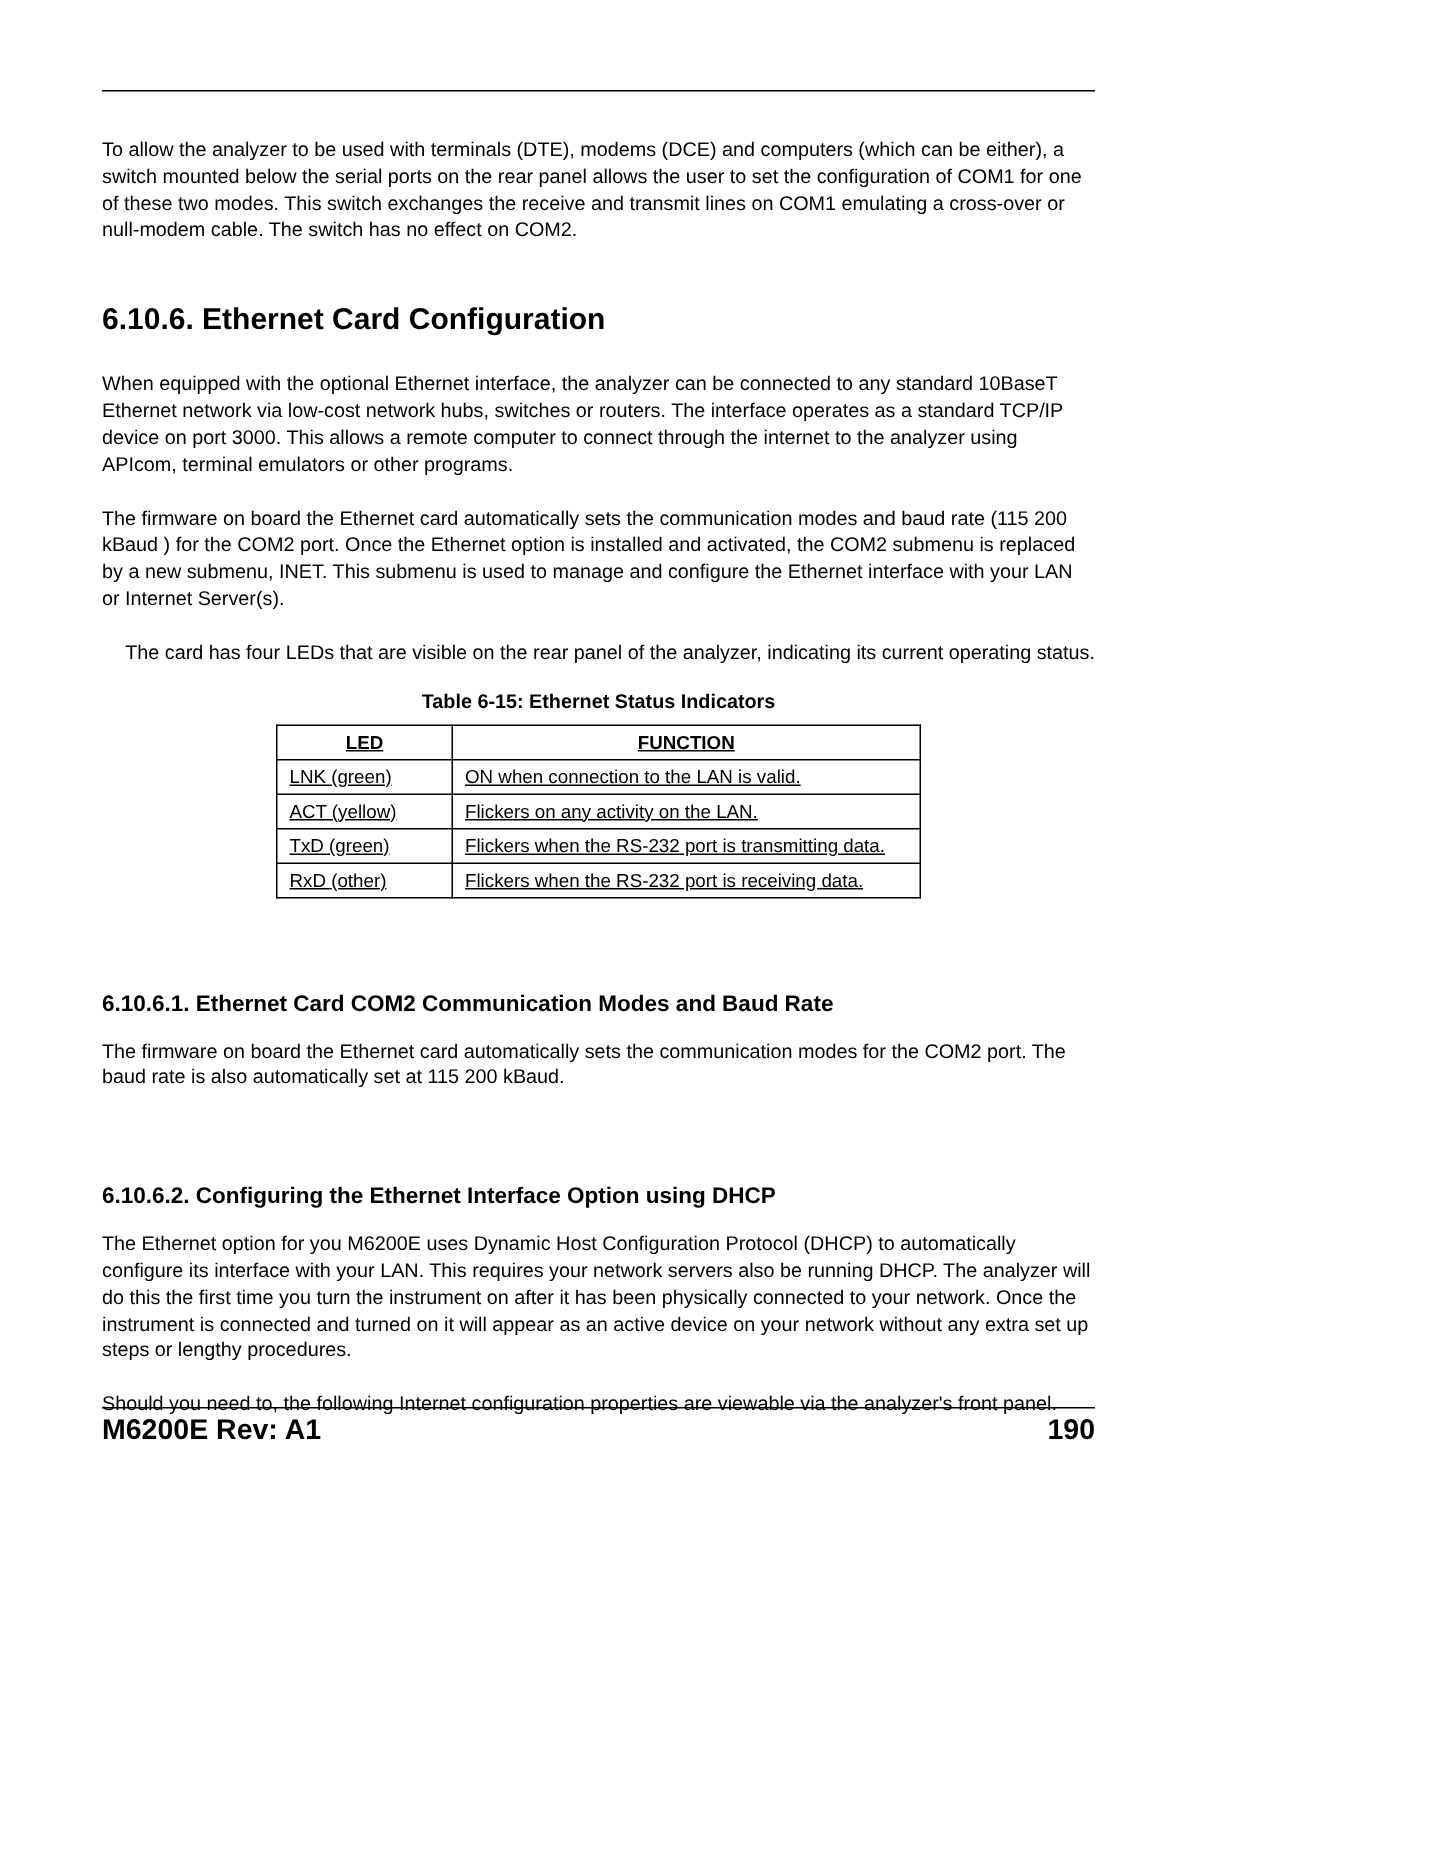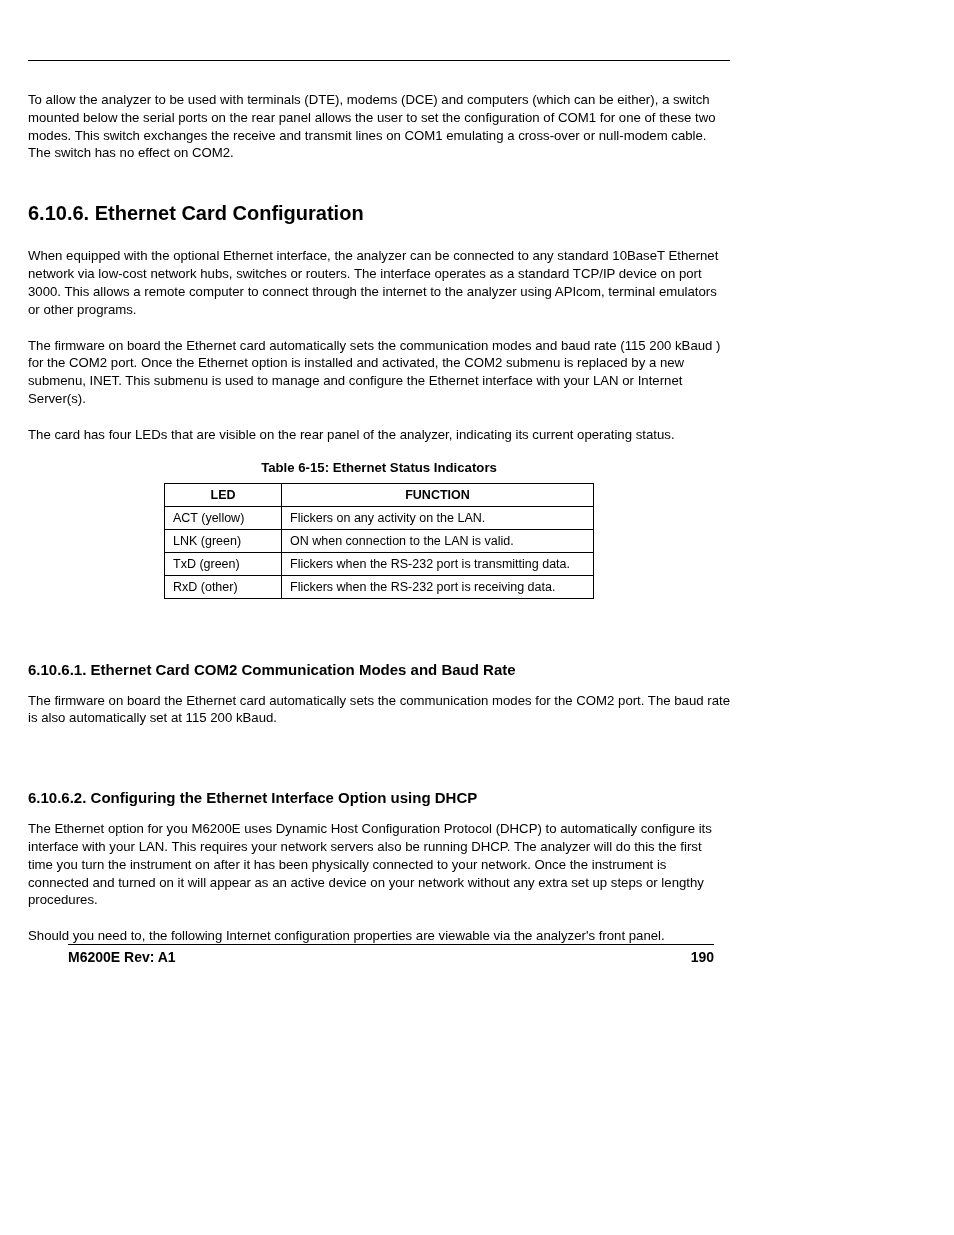--- a/index.html
+++ b/index.html
@@ -6,21 +6,21 @@
     margin: 0;
     padding: 0;
     font-family: Verdana, Geneva, sans-serif;
     background: #fff;
     color: #000;
   }
   .page {
     width: 798px;
     height: 1235px;
     box-sizing: border-box;
-    padding: 60px 68px 40px 28px;
+    padding: 60px 68px 40px 68px;
     position: relative;
   }
   .top-rule {
     border-top: 1.2px solid #000;
     margin-bottom: 30px;
   }
   .para {
     font-size: 13.2px;
     line-height: 1.35;
     margin-bottom: 18px;
@@ -41,82 +41,83 @@
     font-size: 13.2px;
     font-weight: bold;
     text-align: center;
     margin-top: 16px;
     margin-bottom: 8px;
   }
   table.led-table {
     border-collapse: collapse;
     margin: 0 auto 28px auto;
     width: 430px;
+    text-decoration: underline;
   }
   table.led-table th, table.led-table td {
     border: 1px solid #000;
     font-size: 12.5px;
     padding: 4px 8px;
     vertical-align: top;
     text-align: left;
   }
   table.led-table th {
     font-weight: bold;
     text-align: center;
   }
   table.led-table td.led-col { width: 100px; }
   .b { font-weight: normal; }
   .footer {
     position: absolute;
     left: 68px;
-    right: 84px;
+    right: 68px;
     bottom: 270px;
     border-top: 1.2px solid #000;
     padding-top: 4px;
     display: flex;
     justify-content: space-between;
-    font-size: 14px;
+    font-size: 19px;
     font-weight: bold;
   }
 </style>
 </head>
 <body>
 
 <div class="page">
   <div class="top-rule"></div>
 
   <div class="para">To allow the analyzer to be used with terminals (DTE), modems (DCE) and computers (which can be either), a switch mounted below the serial ports on the rear panel allows the user to set the configuration of COM1 for one of these two modes.  This switch exchanges the receive and transmit lines on COM1 emulating a cross-over or null-modem cable. The switch has no effect  on COM2.</div>
 
   <div class="h2">6.10.6. Ethernet Card Configuration</div>
 
   <div class="para">When equipped with the optional Ethernet interface, the analyzer can be connected to any standard 10BaseT Ethernet network via low-cost network hubs, switches or routers. The interface operates as a standard TCP/IP device on port 3000. This allows a remote computer to connect through the internet to the analyzer using APIcom, terminal emulators or other programs.</div>
 
   <div class="para">
     <span>The firmware on board the Ethernet card automatically sets the communication modes and baud rate (115 200 kBaud ) for the </span><span class="b">COM2</span><span> port.  Once the Ethernet option is installed and activated, the </span><span class="b">COM2</span><span> submenu is replaced by a new submenu,  </span><span class="b">INET</span><span>.  This submenu is used to manage and configure the Ethernet interface with your LAN or Internet Server(s).</span>
   </div>
 
-  <div class="para" style="margin-bottom:4px;">The card has four LEDs that are visible on the rear panel of the analyzer, indicating its current operating status.</div>
+  <div class="para" style="margin-bottom:4px;text-align:right;">The card has four LEDs that are visible on the rear panel of the analyzer, indicating its current operating status.</div>
 
   <div class="table-caption">Table 6-15:   Ethernet Status Indicators</div>
 
   <table class="led-table">
     <thead>
       <tr>
         <th>LED</th>
         <th>FUNCTION</th>
       </tr>
     </thead>
     <tbody>
       <tr>
+        <td class="led-col">LNK (green)</td>
+        <td>ON when connection to the LAN is valid.</td>
+      </tr>
+      <tr>
         <td class="led-col">ACT (yellow)</td>
         <td>Flickers on any activity on the LAN.</td>
-      </tr>
-      <tr>
-        <td class="led-col">LNK (green)</td>
-        <td>ON when connection to the LAN is valid.</td>
       </tr>
       <tr>
         <td class="led-col">TxD (green)</td>
         <td>Flickers when the RS-232 port is transmitting data.</td>
       </tr>
       <tr>
         <td class="led-col">RxD (other)</td>
         <td>Flickers when the RS-232 port is receiving data.</td>
       </tr>
     </tbody>

